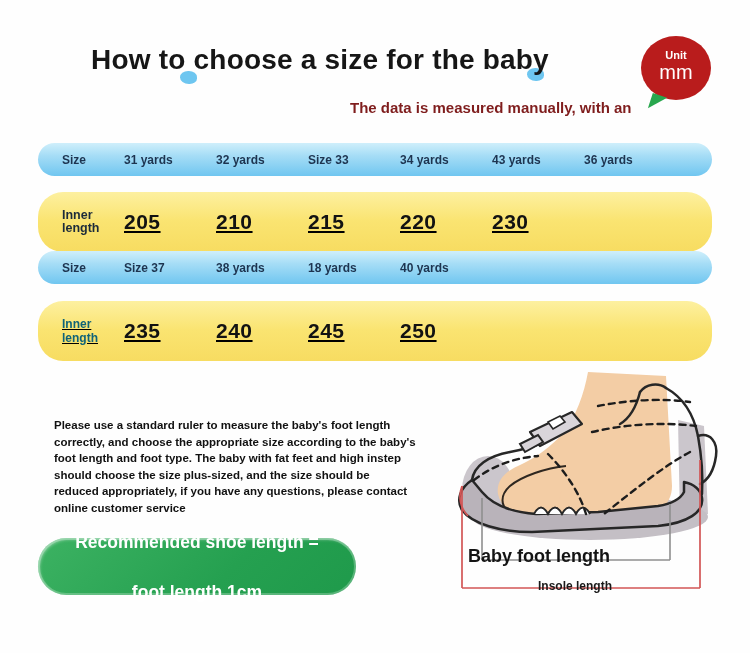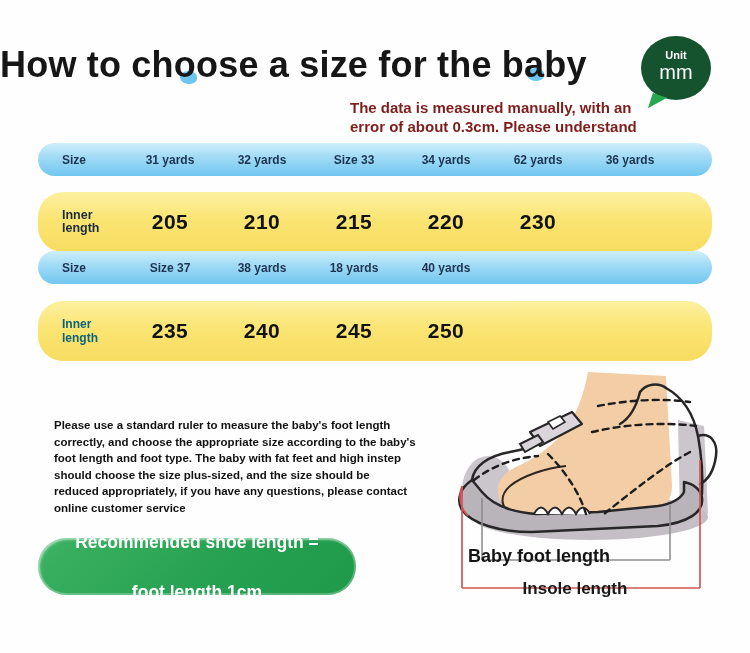--- a/index.html
+++ b/index.html
@@ -1,46 +1,46 @@
 <!DOCTYPE html>
 <html><head>
 <meta charset="utf-8">
 <style>
   * { margin:0; padding:0; box-sizing:border-box; }
   html,body { width:750px; height:653px; }
   body { font-family:"Liberation Sans", sans-serif; background:#fefefe; overflow:hidden; }
   .stage { position:relative; width:750px; height:653px; background:#fefefe; }
 
   
-  .title { position:absolute; top:44px; left:0; width:640px; text-align:left;
-           font-size:36px; font-weight:700; color:#161616; letter-spacing:.2px; z-index:2; }
+  .title { position:absolute; top:44px; left:0; width:640px; text-align:center;
+           font-size:28px; font-weight:700; color:#161616; letter-spacing:.2px; z-index:2; }
   .dot { position:absolute; background:#6ec6f0; border-radius:50% 50% 45% 55%; z-index:1; }
   .dot1 { left:180px; top:71px; width:17px; height:13px; }
   .dot2 { left:527px; top:68px; width:17px; height:13px; }
 
   .bubble { position:absolute; left:641px; top:36px; width:70px; height:64px;
-            background:#14532d; border-radius:50%; color:#fff; text-align:center; z-index:2; }
+            background:#b91c1c; border-radius:50%; color:#fff; text-align:center; z-index:2; }
   .bubble:after { content:""; position:absolute; left:9px; bottom:-11px;
             width:0; height:0; border-top:16px solid #28a74e; border-right:15px solid transparent;
             transform:rotate(18deg); }
   .bubble .u-label { display:block; font-size:11px; font-weight:700; padding-top:13px; }
   .bubble .u-value { display:block; font-size:20px; font-weight:400; line-height:22px; }
 
   .subtitle { position:absolute; left:350px; top:99px; width:330px;
               font-size:15px; font-weight:700; color:#7f1d1d; line-height:18.5px; }
 
   
   .pill { position:absolute; left:38px; width:674px;
           display:grid; grid-template-columns:86px repeat(6,92px); align-items:center; }
   .row-blue { background:linear-gradient(180deg,#cfeffb 0%, #a6ddf6 38%, #70c6f0 100%);
               height:33px; border-radius:22px; }
   .row-yellow { background:linear-gradient(180deg,#fdf0a0 0%, #fae471 48%, #f7dc61 100%);
-                height:60px; border-radius:25px; }
+                height:60px; border-radius:25px;text-decoration:underline; }
   .r1 { top:143px; } .r2 { top:192px; } .r3 { top:251px; } .r4 { top:301px; }
-  .cell { text-align:center; font-size:12px; font-weight:700; color:#1d3450; }
+  .cell { text-align:left; font-size:12px; font-weight:700; color:#1d3450; }
   .cell.num { font-size:21px; font-weight:600; color:#121212; letter-spacing:.5px; }
   .cell.lbl { text-align:left; padding-left:24px; }
   .lbl-wrap { display:inline-block; max-width:46px; line-height:13px; font-size:12.5px; color:#1c2b3a; }
   .lbl-teal { color:#0f6378; font-size:12px; }
 
   
   .note { position:absolute; left:38px; top:417px; width:362px;
           font-size:11.5px; font-weight:700; color:#111; line-height:16.5px;margin-left:16px; }
 
   
@@ -48,48 +48,47 @@
                border-radius:29px; background:linear-gradient(135deg,#3cb262 0%, #25a050 60%, #1f9a4b 100%);
                box-shadow:inset 0 0 0 2px rgba(255,255,255,.25), inset 2px 2px 3px rgba(255,255,255,.35);
                display:flex; flex-direction:column; justify-content:center; align-items:center;gap:28px; }
   .recommend span { color:#fff; font-size:17.5px; font-weight:700; line-height:22px; }
 
   
   .shoe-wrap { position:absolute; left:448px; top:368px; width:292px; height:244px; }
   .measure-label-1 { position:absolute; left:468px; top:546px; width:214px; text-align:left;
                      font-size:18px; font-weight:700; color:#141414; z-index:3; }
   .measure-label-2 { position:absolute; left:468px; top:579px; width:214px; text-align:center;
-                     font-size:17px; font-weight:600; color:#1a1a1a; z-index:3; }
+                     font-size:12px; font-weight:600; color:#1a1a1a; z-index:3; }
 </style>
 </head>
 <body>
 
 <div class="stage">
 
   <span class="dot dot1"></span>
   <span class="dot dot2"></span>
   <h1 class="title">How to choose a size for the baby</h1>
 
   <div class="bubble">
     <span class="u-label">Unit</span>
     <span class="u-value">mm</span>
   </div>
 
   <div class="subtitle">
     <span>The data is measured manually, with an</span><br>
-    <span>error of about 0.3cm. Please understand</span>
   </div>
 
   <div class="pill row-blue r1">
     <div class="cell lbl">Size</div>
     <div class="cell">31 yards</div>
     <div class="cell">32 yards</div>
     <div class="cell">Size 33</div>
     <div class="cell">34 yards</div>
-    <div class="cell">62 yards</div>
+    <div class="cell">43 yards</div>
     <div class="cell">36 yards</div>
   </div>
   <div class="pill row-yellow r2">
     <div class="cell lbl"><span class="lbl-wrap">Inner length</span></div>
     <div class="cell num">205</div>
     <div class="cell num">210</div>
     <div class="cell num">215</div>
     <div class="cell num">220</div>
     <div class="cell num">230</div>
   </div>

